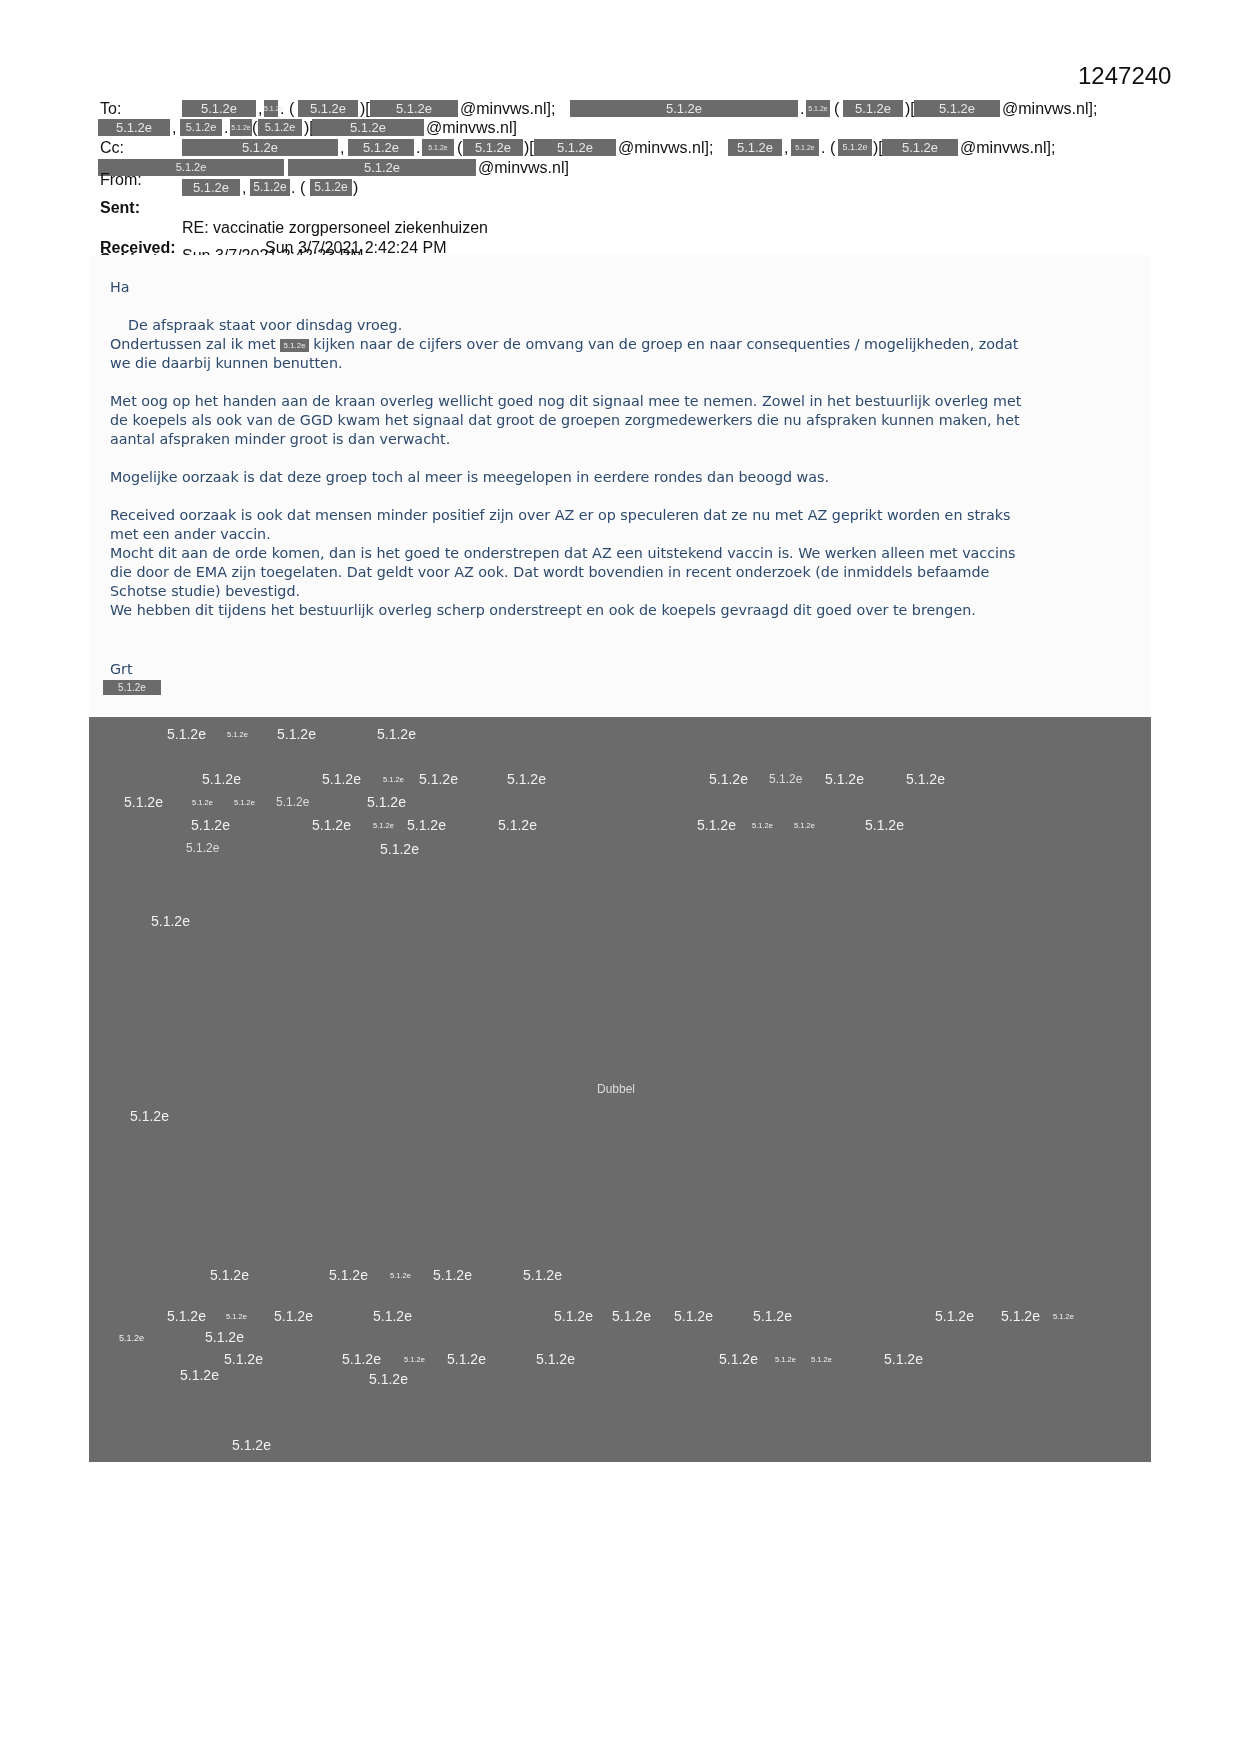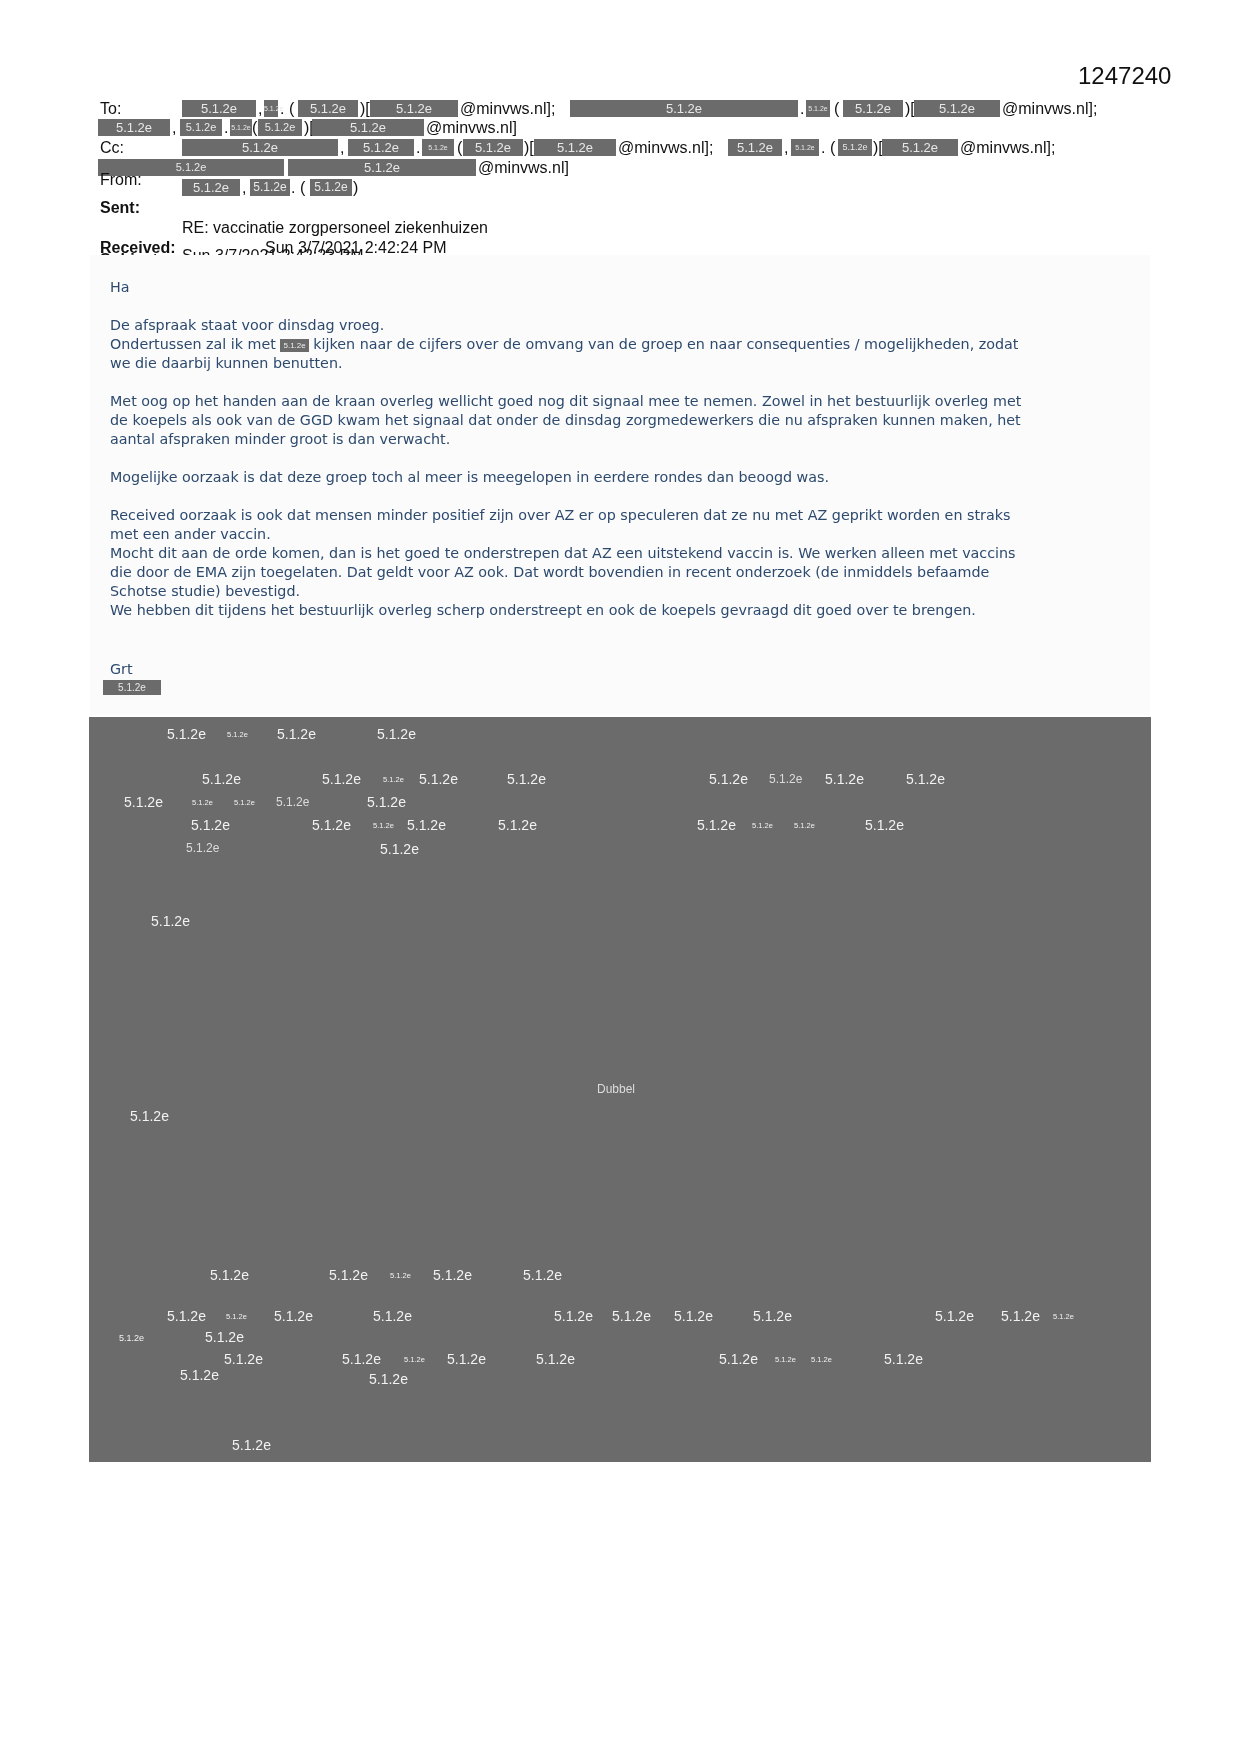--- a/index.html
+++ b/index.html
@@ -93,29 +93,29 @@
 
 <div class="plain" style="left:100px;top:199px;font-weight:bold;">Sent:</div>
 <div class="plain" style="left:182px;top:199px;margin-top:48px;">Sun 3/7/2021 2:42:23 PM</div>
 <div class="plain" style="left:100px;top:219px;font-weight:bold;margin-top:32px;">Subject:</div>
 <div class="plain" style="left:182px;top:219px;">RE: vaccinatie zorgpersoneel ziekenhuizen</div>
 <div class="plain" style="left:100px;top:239px;font-weight:bold;">Received:</div>
 <div class="plain" style="left:265px;top:239px;">Sun 3/7/2021 2:42:24 PM</div>
 
 <div class="bodyarea"></div>
 <div class="bodytext" style="top:278px;">Ha</div>
-<div class="bodytext" style="top:316px;">De afspraak staat voor dinsdag vroeg.</div>
+<div class="bodytext" style="top:316px;margin-left:18px;">De afspraak staat voor dinsdag vroeg.</div>
 <div class="bodytext" style="top:335px;">
   <span>Ondertussen zal ik met</span>
   <span class="inl">5.1.2e</span>
   <span>kijken naar de cijfers over de omvang van de groep en naar consequenties / mogelijkheden, zodat</span>
 </div>
 <div class="bodytext" style="top:354px;">we die daarbij kunnen benutten.</div>
 <div class="bodytext" style="top:392px;">Met oog op het handen aan de kraan overleg wellicht goed nog dit signaal mee te nemen. Zowel in het bestuurlijk overleg met</div>
-<div class="bodytext" style="top:411px;">de koepels als ook van de GGD kwam het signaal dat onder de dinsdag zorgmedewerkers die nu afspraken kunnen maken, het</div>
+<div class="bodytext" style="top:411px;">de koepels als ook van de GGD kwam het signaal dat groot de groepen zorgmedewerkers die nu afspraken kunnen maken, het</div>
 <div class="bodytext" style="top:430px;">aantal afspraken minder groot is dan verwacht.</div>
 <div class="bodytext" style="top:468px;">Mogelijke oorzaak is dat deze groep toch al meer is meegelopen in eerdere rondes dan beoogd was.</div>
 <div class="bodytext" style="top:506px;">Received oorzaak is ook dat mensen minder positief zijn over AZ er op speculeren dat ze nu met AZ geprikt worden en straks</div>
 <div class="bodytext" style="top:525px;">met een ander vaccin.</div>
 <div class="bodytext" style="top:544px;">Mocht dit aan de orde komen, dan is het goed te onderstrepen dat AZ een uitstekend vaccin is. We werken alleen met vaccins</div>
 <div class="bodytext" style="top:563px;">die door de EMA zijn toegelaten. Dat geldt voor AZ ook. Dat wordt bovendien in recent onderzoek (de inmiddels befaamde</div>
 <div class="bodytext" style="top:582px;">Schotse studie) bevestigd.</div>
 <div class="bodytext" style="top:601px;">We hebben dit tijdens het bestuurlijk overleg scherp onderstreept en ook de koepels gevraagd dit goed over te brengen.</div>
 <div class="bodytext" style="top:660px;">Grt</div>
 <div class="abs red" style="left:103px;top:680px;width:58px;font-size:10px;height:15px;line-height:15px;">5.1.2e</div>

